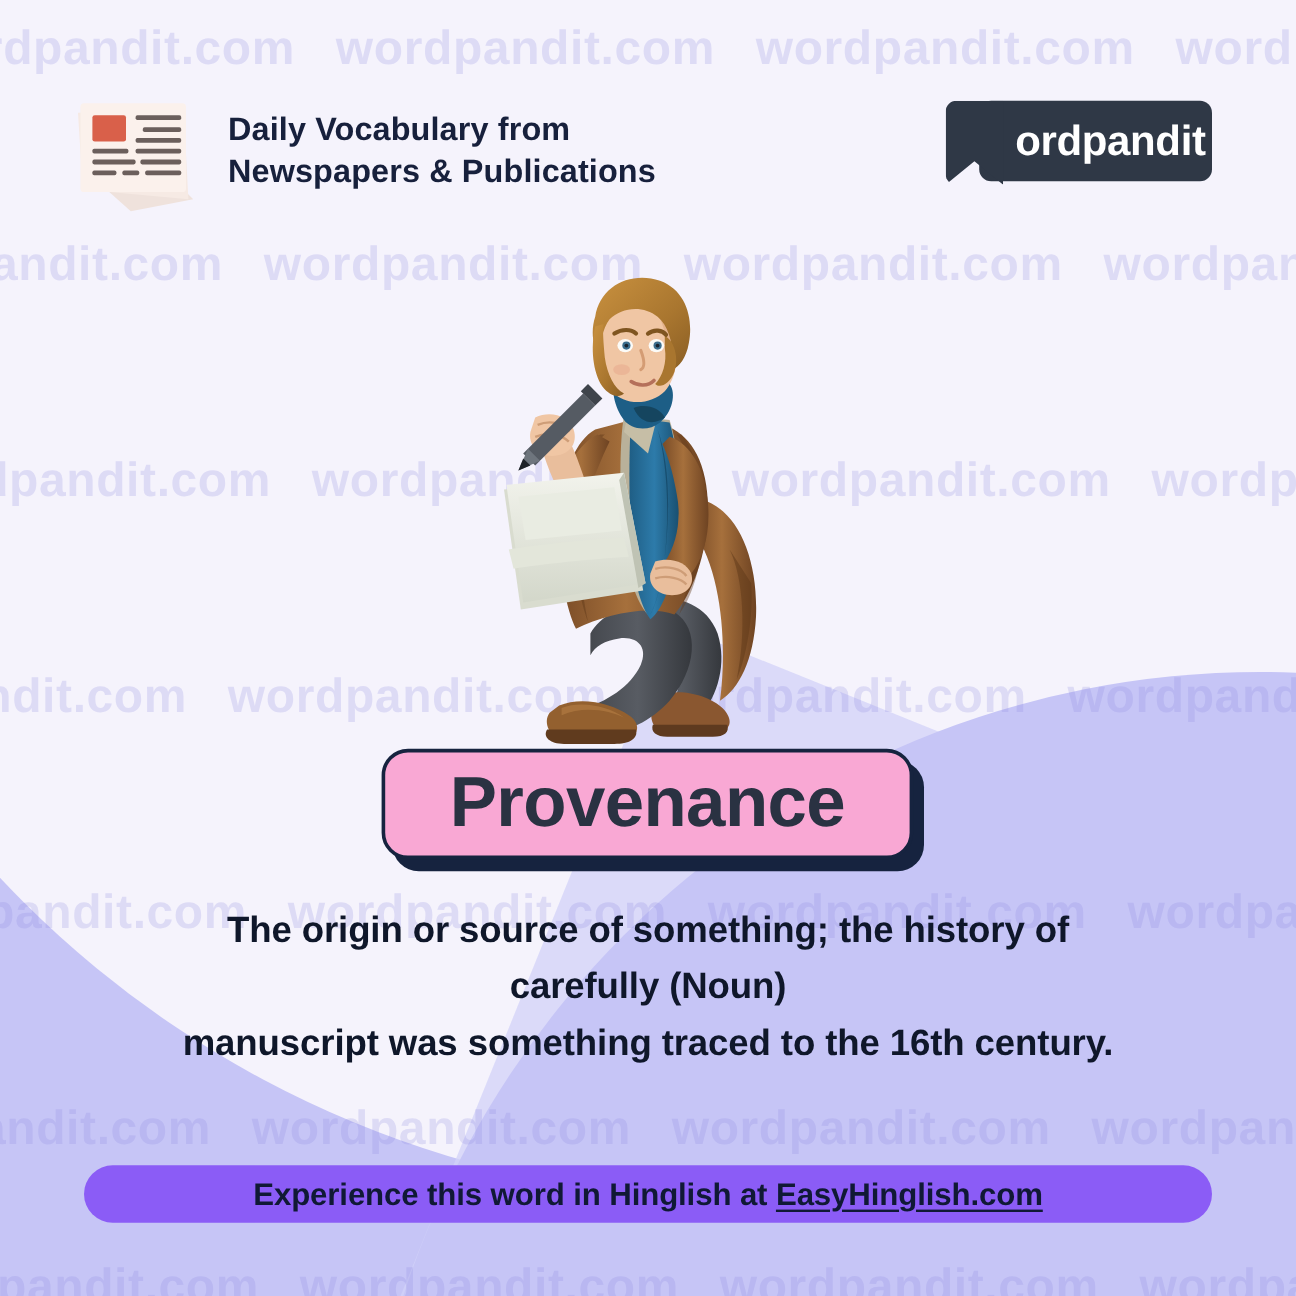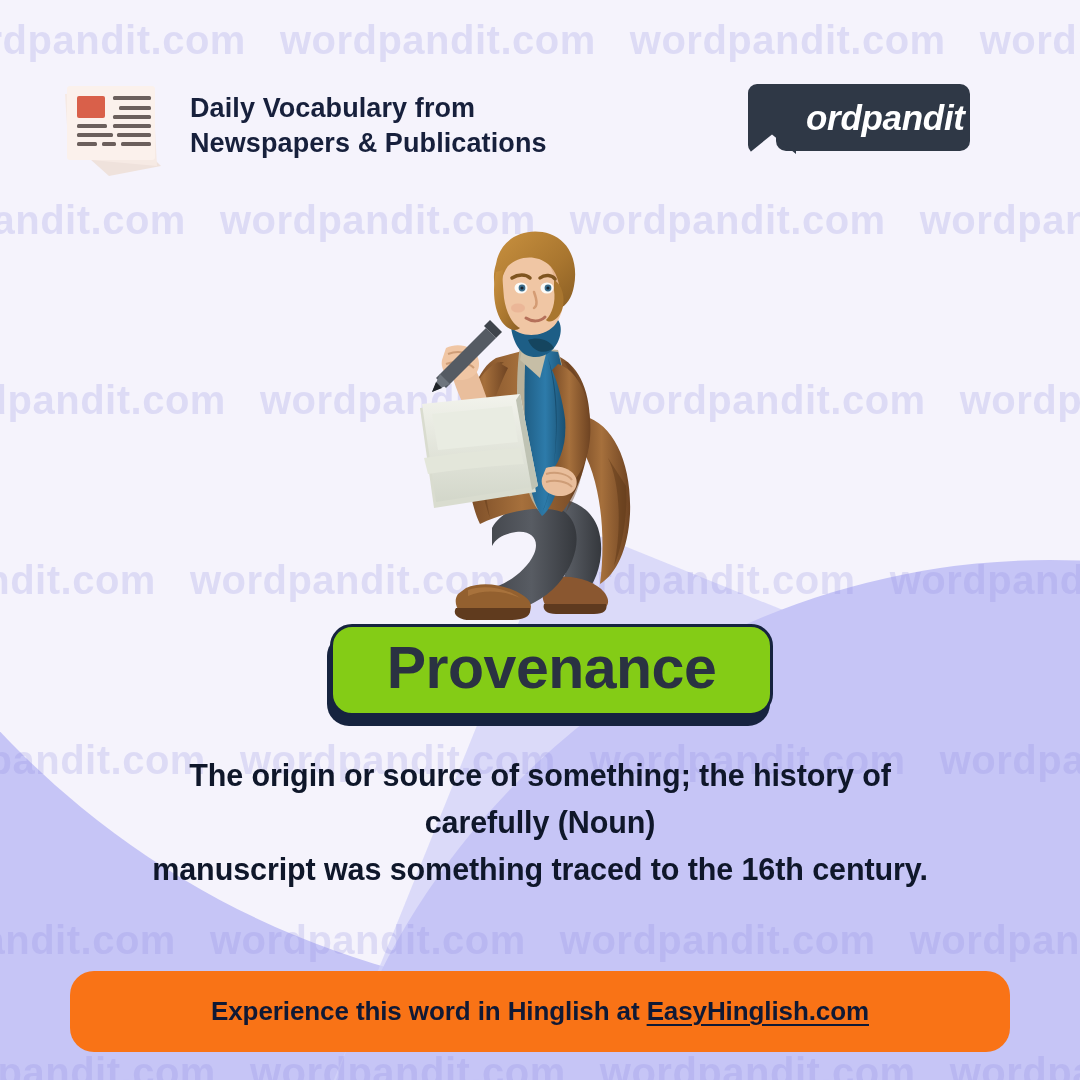--- a/index.html
+++ b/index.html
@@ -108,25 +108,24 @@
     font-weight: 700;
     line-height: 1.28;
     color: #17203C;
     letter-spacing: .1px;
   }
   .header-title .l2 { display: block; }
 
   
   .brand {
     position: absolute;
-    left: 748px;
+    left: 788px;
     top: 84px;
     width: 222px;
     height: 70px;
-    font-style: italic;
   }
   .brand-plate {
     position: absolute;
     left: 28px; top: 0;
     width: 194px; height: 67px;
     background: #2F3846;
     border-radius: 10px;
   }
   .brand-ribbon {
     position: absolute;
@@ -166,23 +165,23 @@
   }
   .word-card-shadow {
     position: absolute;
     left: 9px; top: 10px;
     width: 443px; height: 92px;
     background: #16233F;
     border-radius: 22px;
   }
   .word-card {
     position: absolute;
-    left: 12px; top: 0;
+    left: 0; top: 0;
     width: 443px; height: 92px;
-    background: #84cc16;
+    background: #f9a8d4;
     border: 3px solid #16233F;
     border-radius: 22px;
     display: flex;
     align-items: center;
     justify-content: center;
   }
   .word-text {
     font-size: 59px;
     font-weight: 700;
     color: #2A3242;
@@ -205,22 +204,22 @@
     letter-spacing: -0.1px;
   }
   .definition .line { display: block; }
 
   
   .footer-bar {
     position: absolute;
     left: 70px;
     top: 971px;
     width: 940px;
-    height: 81px;
-    background: #f97316;
+    height: 48px;
+    background: #8b5cf6;
     border-radius: 24px;
     display: flex;
     align-items: center;
     justify-content: center;
   }
   .footer-text {
     font-size: 26px;
     font-weight: 700;
     color: #101935;
     letter-spacing: -0.1px;

